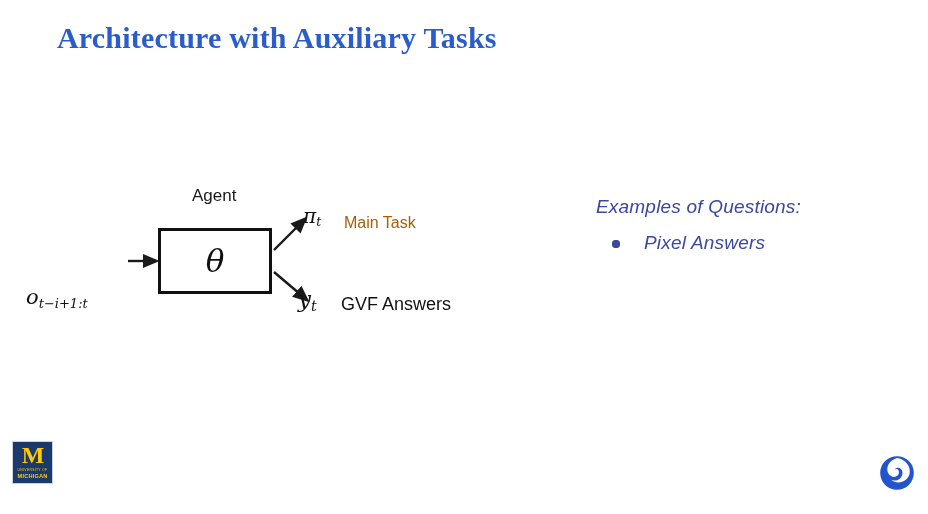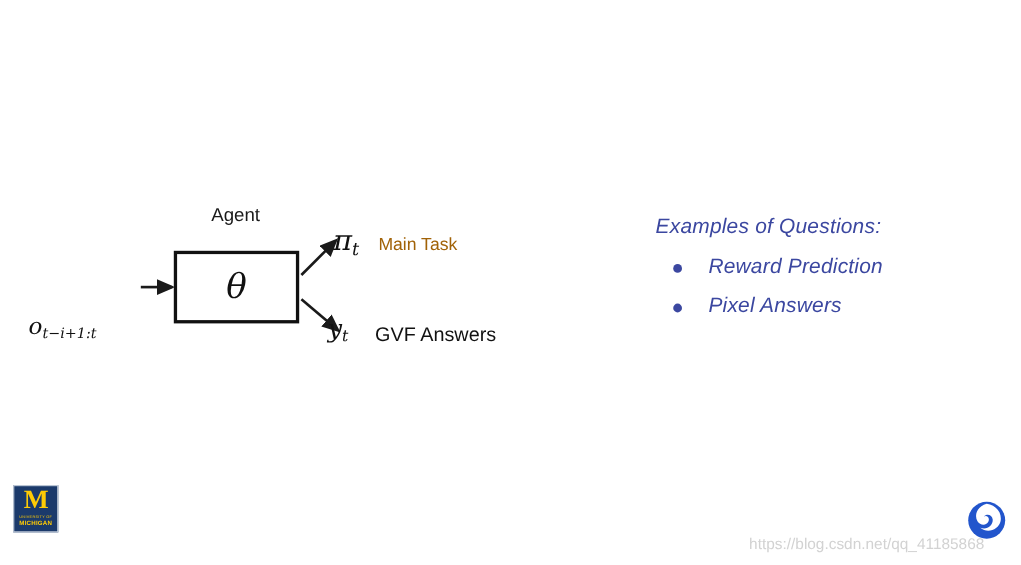--- a/index.html
+++ b/index.html
@@ -83,21 +83,21 @@
     color: #111111;
     white-space: nowrap;
     margin-top: 41px;
   }
   #pi-label {
     position: absolute;
     left: 303px;
     top: 204px;
     font-family: "DejaVu Serif", "Liberation Serif", serif;
     font-style: italic;
-    font-size: 26px;
+    font-size: 20px;
     color: #111111;
     white-space: nowrap;
   }
   #y-label {
     position: absolute;
     left: 298px;
     top: 286px;
     font-family: "DejaVu Serif", "Liberation Serif", serif;
     font-style: italic;
     font-size: 23px;
@@ -233,20 +233,21 @@
     font-size: 14px;
     color: #d2d2d2;
     white-space: nowrap;
   }
 </style>
 </head>
 <body>
 
 <div id="slide">
 
+  <div id="slide-title">Architecture with Auxiliary Tasks</div>
 
   <div id="diagram">
 
     <svg id="arrows-svg" viewBox="0 0 520 380">
       <defs>
         <marker id="arrowhead" markerWidth="7" markerHeight="7" refX="5.6" refY="3" orient="auto">
           <path d="M0,0 L7,3 L0,6 z" fill="#1a1a1a"></path>
         </marker>
       </defs>
       <line x1="128" y1="261" x2="156" y2="261" stroke="#1a1a1a" stroke-width="2.4" marker-end="url(#arrowhead)"></line>
@@ -268,35 +269,33 @@
     <div id="y-label"><span>y</span><span class="math-sub">t</span></div>
     <div id="gvf-answers-text">GVF Answers</div>
 
   </div>
 
   <div id="questions-panel">
     <div id="questions-heading">Examples of Questions:</div>
     <ul id="questions-list">
       <li>
         <span class="bullet"></span>
-        <span>Reward Prediction</span>
       </li>
       <li>
         <span class="bullet"></span>
         <span>Pixel Answers</span>
       </li>
     </ul>
   </div>
 
   <div id="um-logo">
     <div class="um-m">M</div>
     <div class="um-sub1">UNIVERSITY OF</div>
     <div class="um-sub2">MICHIGAN</div>
   </div>
 
   <svg id="swirl-logo" viewBox="0 0 100 100">
     <circle cx="50" cy="50" r="40" fill="#2255cc"></circle>
     <path d="M50 14 C30 20 22 38 30 52 C36 62 50 62 54 52 C57 44 50 38 44 42 C50 34 62 38 63 48 C64 62 50 72 36 66 C52 80 76 70 80 52 C84 32 68 16 50 14 Z" fill="#ffffff"></path>
   </svg>
 
-  <div id="watermark">https://blog.csdn.net/qq_41185868</div>
 
 </div>
 
 </body></html>

